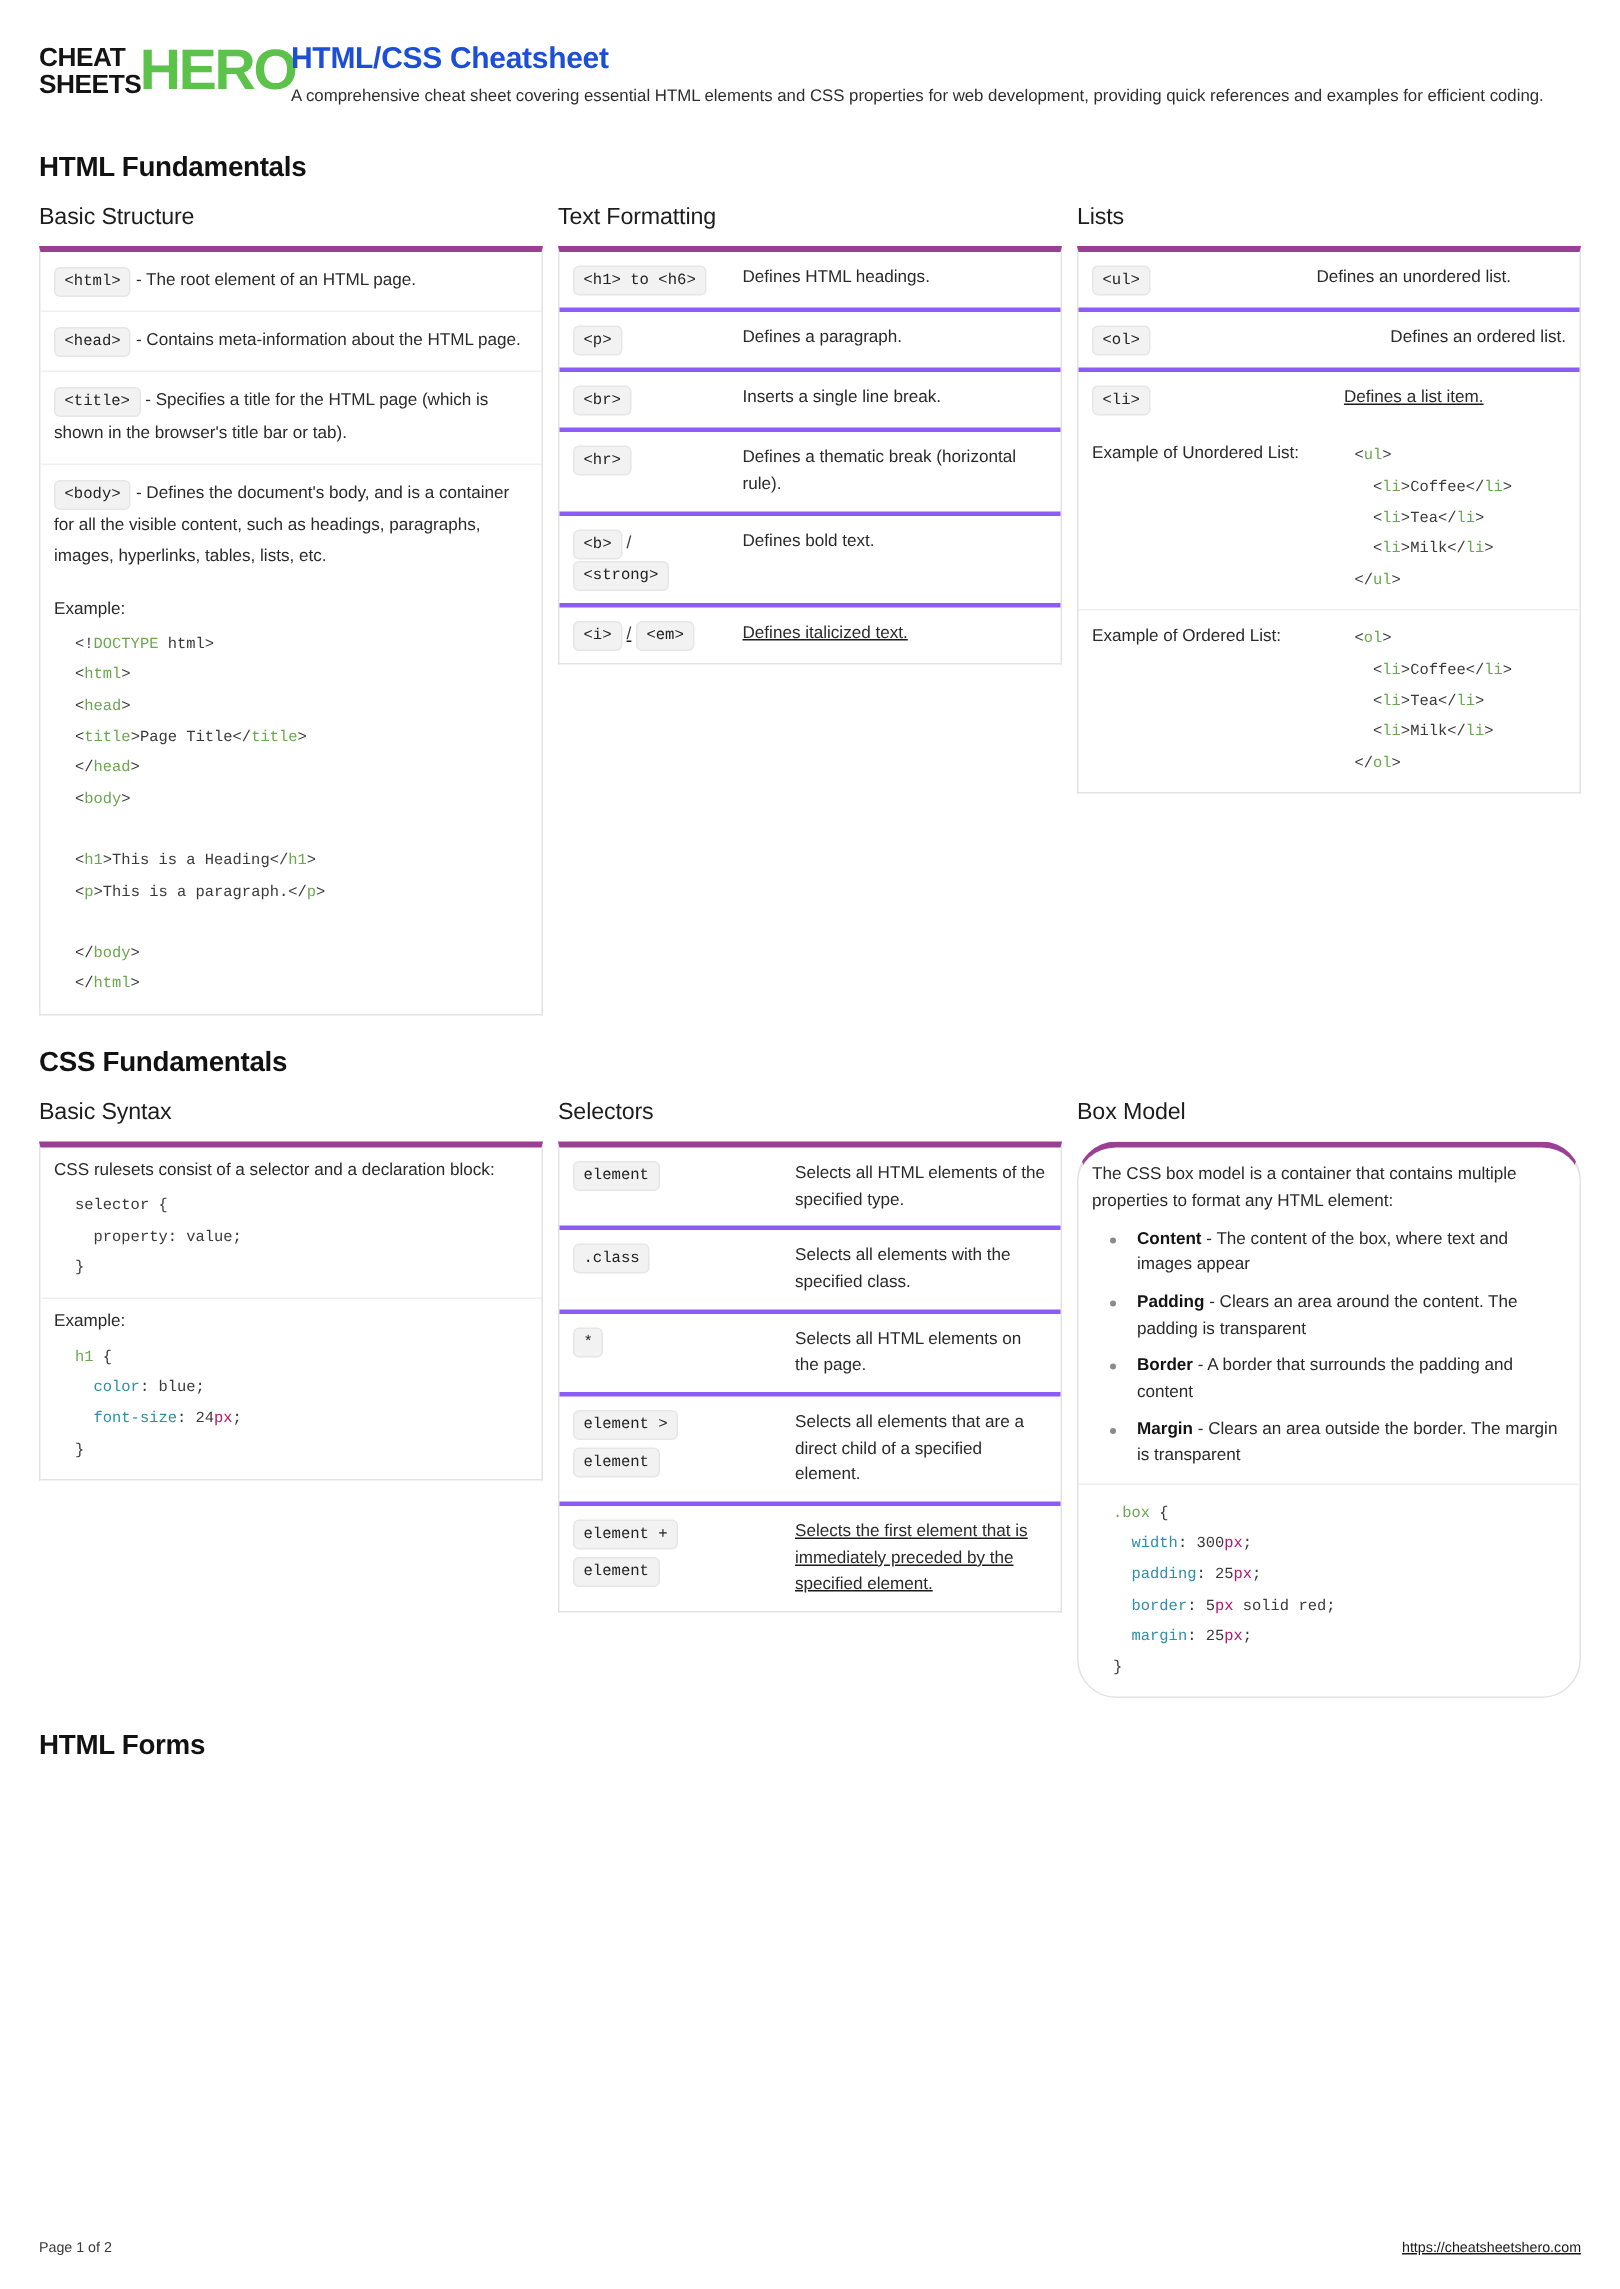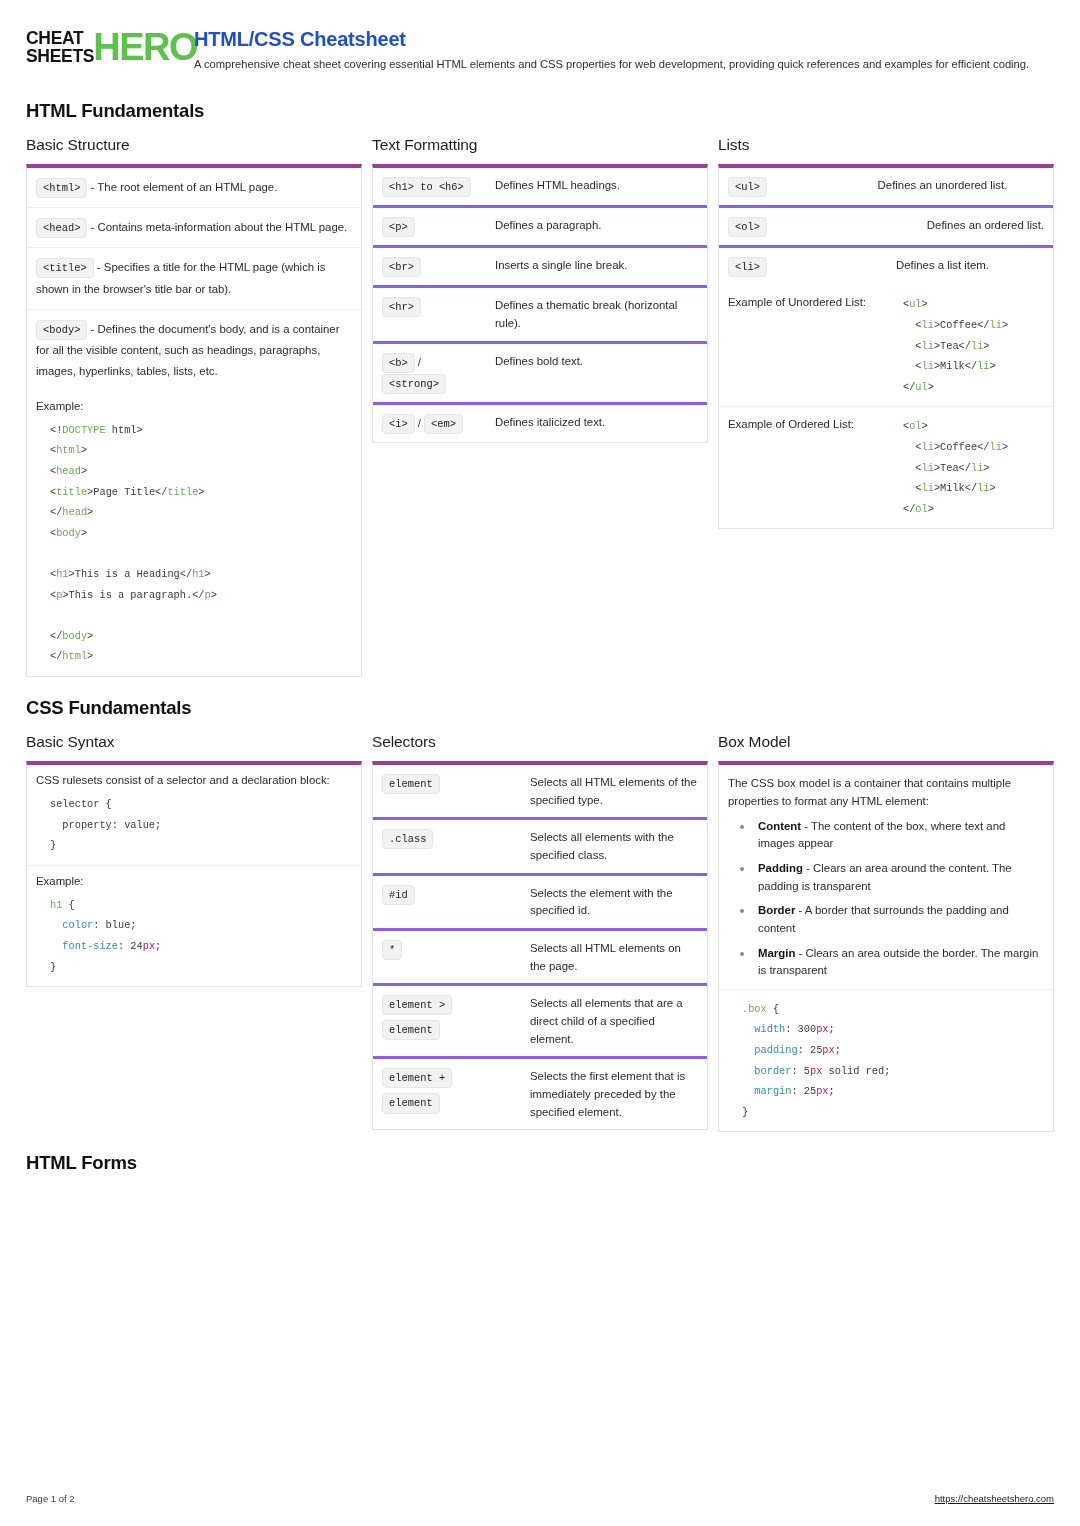--- a/index.html
+++ b/index.html
@@ -104,21 +104,21 @@
     background: #ffffff;
   }
 
   .row {
     display: flex;
     border-bottom: 3px solid #8b5cf6;
     padding: 8px 9px;
     align-items: flex-start;
     gap: 8px;
   }
-  .row:last-child { border-bottom: none; }
+  .row:last-child { border-bottom: none; text-decoration: underline; }
 
   .row-block {
     display: block;
     border-bottom: 1px solid #efefef;
     padding: 9px 9px;
   }
   .row-block:last-child { border-bottom: none; }
 
   .row-key { flex: 0 0 105px; }
   .row-key-wide { flex: 0 0 140px; }
@@ -392,41 +392,37 @@
       <div class="card" id="sel-rows" style="border-top-color: rgb(155, 63, 149);">
           <div class="row">
             <div class="row-key-wide"><code>element</code></div>
             <div class="row-val">Selects all HTML elements of the specified type.</div>
           </div>
           <div class="row">
             <div class="row-key-wide"><code>.class</code></div>
             <div class="row-val">Selects all elements with the specified class.</div>
           </div>
           <div class="row">
-            <div class="row-key-wide"><code>#id</code></div>
-            <div class="row-val">Selects the element with the specified id.</div>
-          </div>
-          <div class="row">
             <div class="row-key-wide"><code>*</code></div>
             <div class="row-val">Selects all HTML elements on the page.</div>
           </div>
           <div class="row">
             <div class="row-key-wide"><code>element &gt;</code><div style="margin-top:4px"><code>element</code></div></div>
             <div class="row-val">Selects all elements that are a direct child of a specified element.</div>
           </div>
           <div class="row">
             <div class="row-key-wide"><code>element +</code><div style="margin-top:4px"><code>element</code></div></div>
             <div class="row-val">Selects the first element that is immediately preceded by the specified element.</div>
           </div>
         </div>
     </div>
 
     <div class="col">
       <div class="card-title">Box Model</div>
-      <div class="card" style="border-top-color: rgb(155, 63, 149);">
+      <div class="card" style="border-top-color: rgb(155, 63, 149); border-radius: 26px;">
         <div class="row-block">
           <div class="bm-intro">The CSS box model is a container that contains multiple properties to format any HTML element:</div>
           <ul class="bm-list" id="bm-list">
               <li><span class="bm-term">Content</span> - The content of the box, where text and images appear</li>
               <li><span class="bm-term">Padding</span> - Clears an area around the content. The padding is transparent</li>
               <li><span class="bm-term">Border</span> - A border that surrounds the padding and content</li>
               <li><span class="bm-term">Margin</span> - Clears an area outside the border. The margin is transparent</li>
             </ul>
         </div>
         <div class="row-block">

